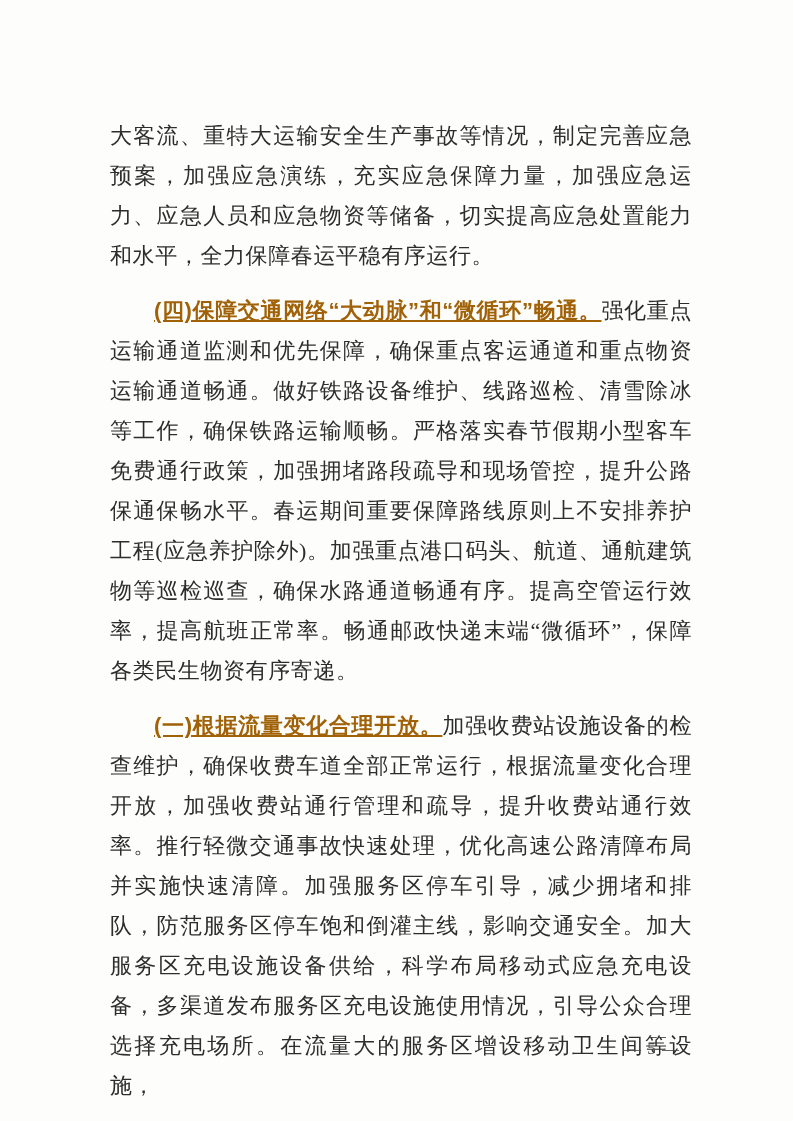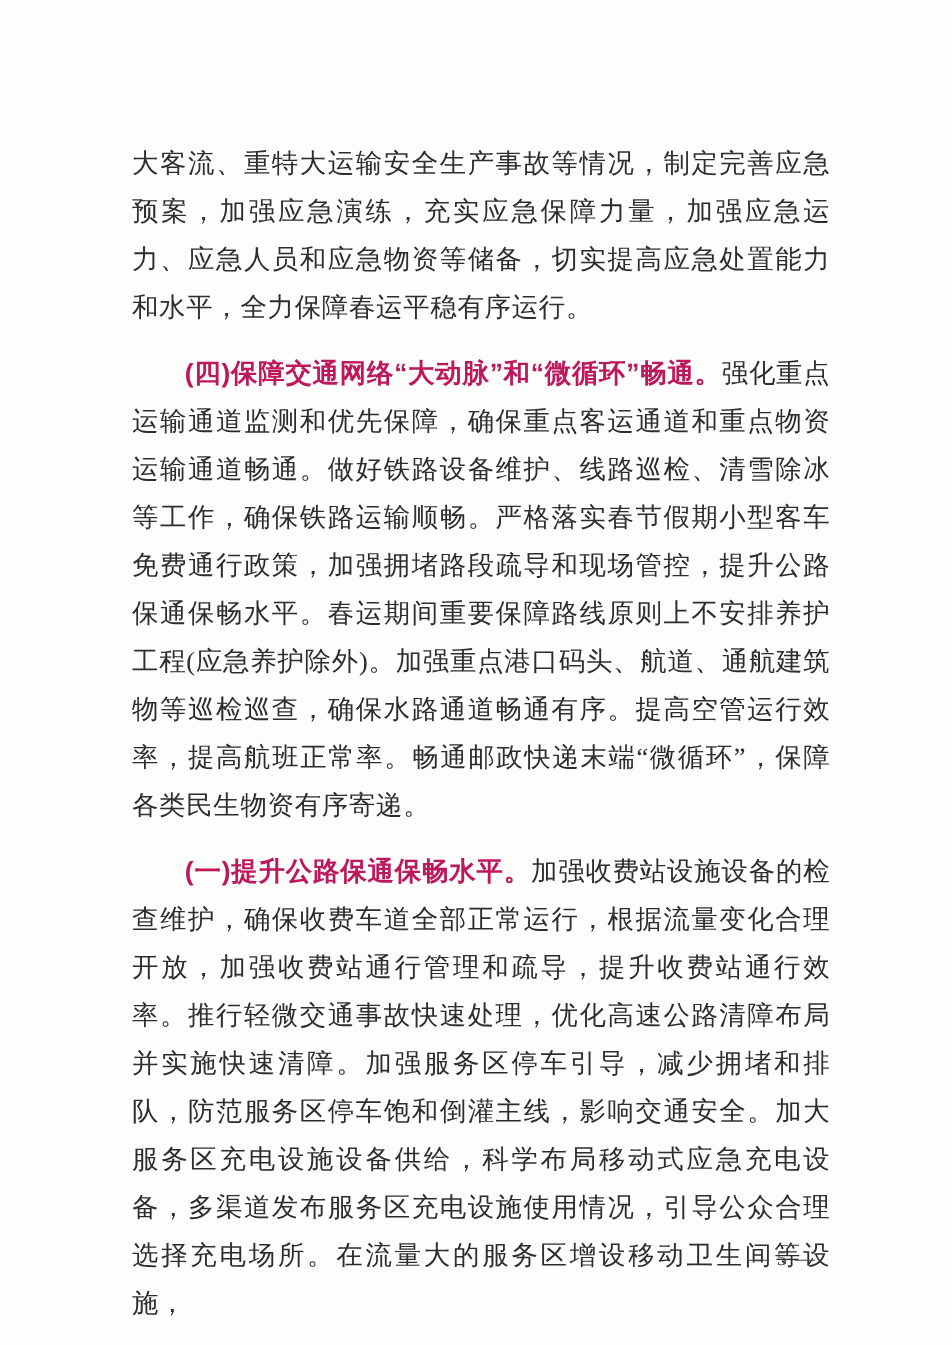--- a/index.html
+++ b/index.html
@@ -33,37 +33,38 @@
   }
   .para.indent {
     text-indent: 2em;
   }
   .para.heading {
     margin-top: 1px;
   }
   .seg.bold {
     font-family: "Liberation Sans", sans-serif;
     font-weight: 700;
-    color: #be185d;
+    color: #a16207;
+    text-decoration: underline;
   }
   .page-number {
     position: absolute;
     left: 612px;
     top: 1039px;
     width: 80px;
     text-align: center;
     font-size: 17px;
     letter-spacing: 1px;
     color: #4a4a4a;
     font-family: "Liberation Serif", serif;
   }
 </style>
 </head>
 <body>
 
 <div class="sheet">
   <div class="doc-body" id="doc-body">
       <p class="para"><span class="seg">大客流、重特大运输安全生产事故等情况，制定完善应急预案，加强应急演练，充实应急保障力量，加强应急运力、应急人员和应急物资等储备，切实提高应急处置能力和水平，全力保障春运平稳有序运行。</span></p>
       <p class="para indent"><span class="seg bold">(四)保障交通网络“大动脉”和“微循环”畅通。</span><span class="seg">强化重点运输通道监测和优先保障，确保重点客运通道和重点物资运输通道畅通。做好铁路设备维护、线路巡检、清雪除冰等工作，确保铁路运输顺畅。严格落实春节假期小型客车免费通行政策，加强拥堵路段疏导和现场管控，提升公路保通保畅水平。春运期间重要保障路线原则上不安排养护工程(应急养护除外)。加强重点港口码头、航道、通航建筑物等巡检巡查，确保水路通道畅通有序。提高空管运行效率，提高航班正常率。畅通邮政快递末端“微循环”，保障各类民生物资有序寄递。</span></p>
-      <p class="para indent"><span class="seg bold">(一)提升公路保通保畅水平。</span><span class="seg">加强收费站设施设备的检查维护，确保收费车道全部正常运行，根据流量变化合理开放，加强收费站通行管理和疏导，提升收费站通行效率。推行轻微交通事故快速处理，优化高速公路清障布局并实施快速清障。加强服务区停车引导，减少拥堵和排队，防范服务区停车饱和倒灌主线，影响交通安全。加大服务区充电设施设备供给，科学布局移动式应急充电设备，多渠道发布服务区充电设施使用情况，引导公众合理选择充电场所。在流量大的服务区增设移动卫生间等设施，</span></p>
+      <p class="para indent"><span class="seg bold">(一)根据流量变化合理开放。</span><span class="seg">加强收费站设施设备的检查维护，确保收费车道全部正常运行，根据流量变化合理开放，加强收费站通行管理和疏导，提升收费站通行效率。推行轻微交通事故快速处理，优化高速公路清障布局并实施快速清障。加强服务区停车引导，减少拥堵和排队，防范服务区停车饱和倒灌主线，影响交通安全。加大服务区充电设施设备供给，科学布局移动式应急充电设备，多渠道发布服务区充电设施使用情况，引导公众合理选择充电场所。在流量大的服务区增设移动卫生间等设施，</span></p>
     </div>
   <div class="page-number">— 5 —</div>
 </div>
 
 </body></html>

